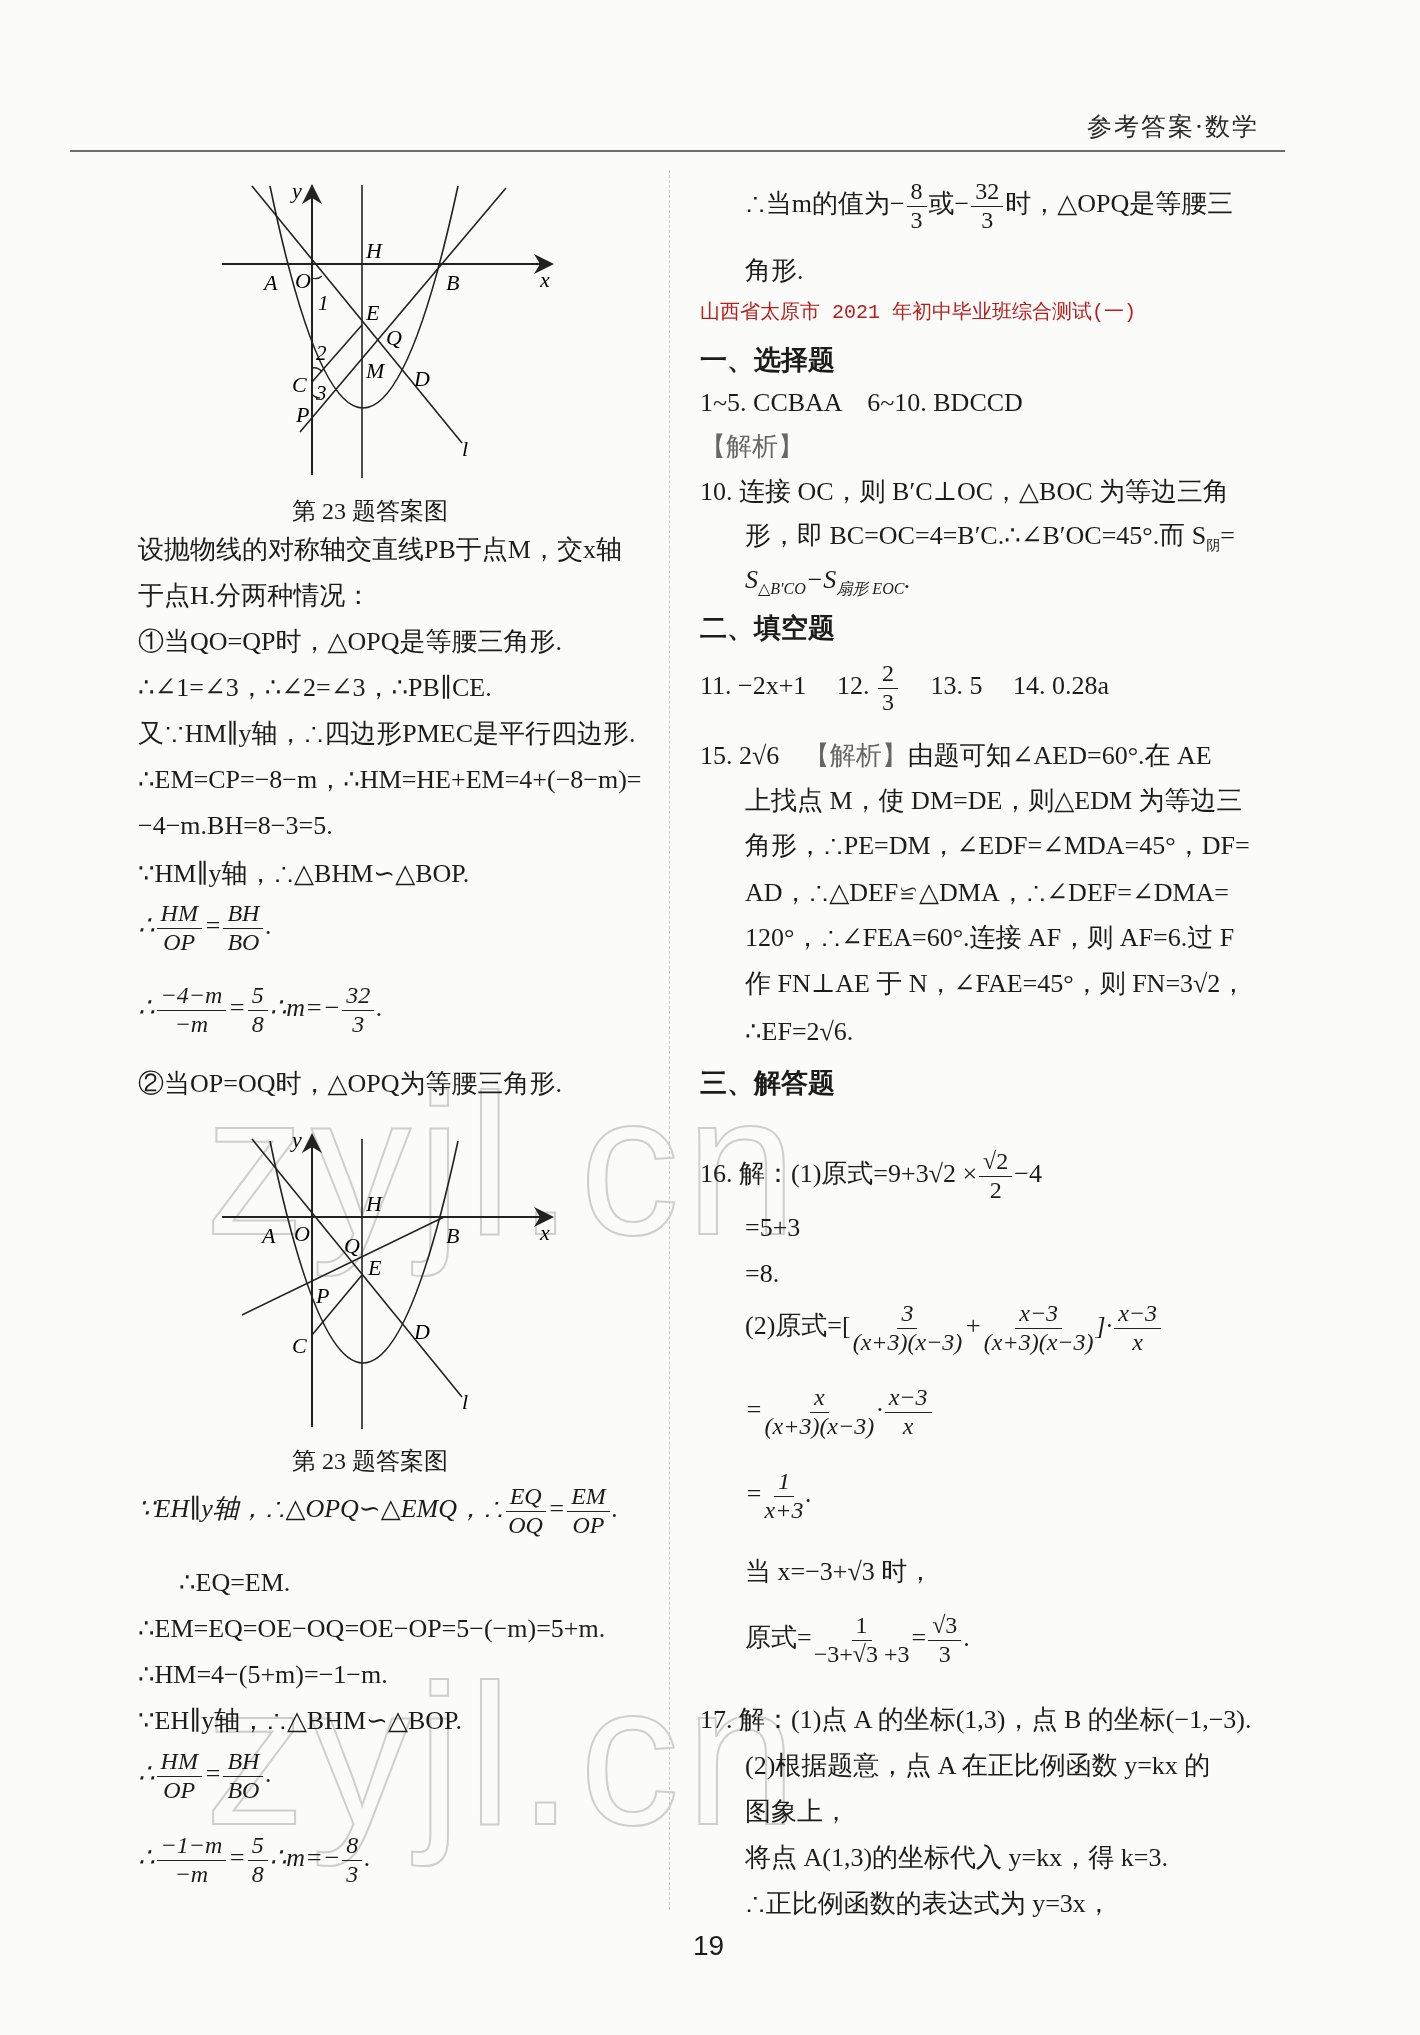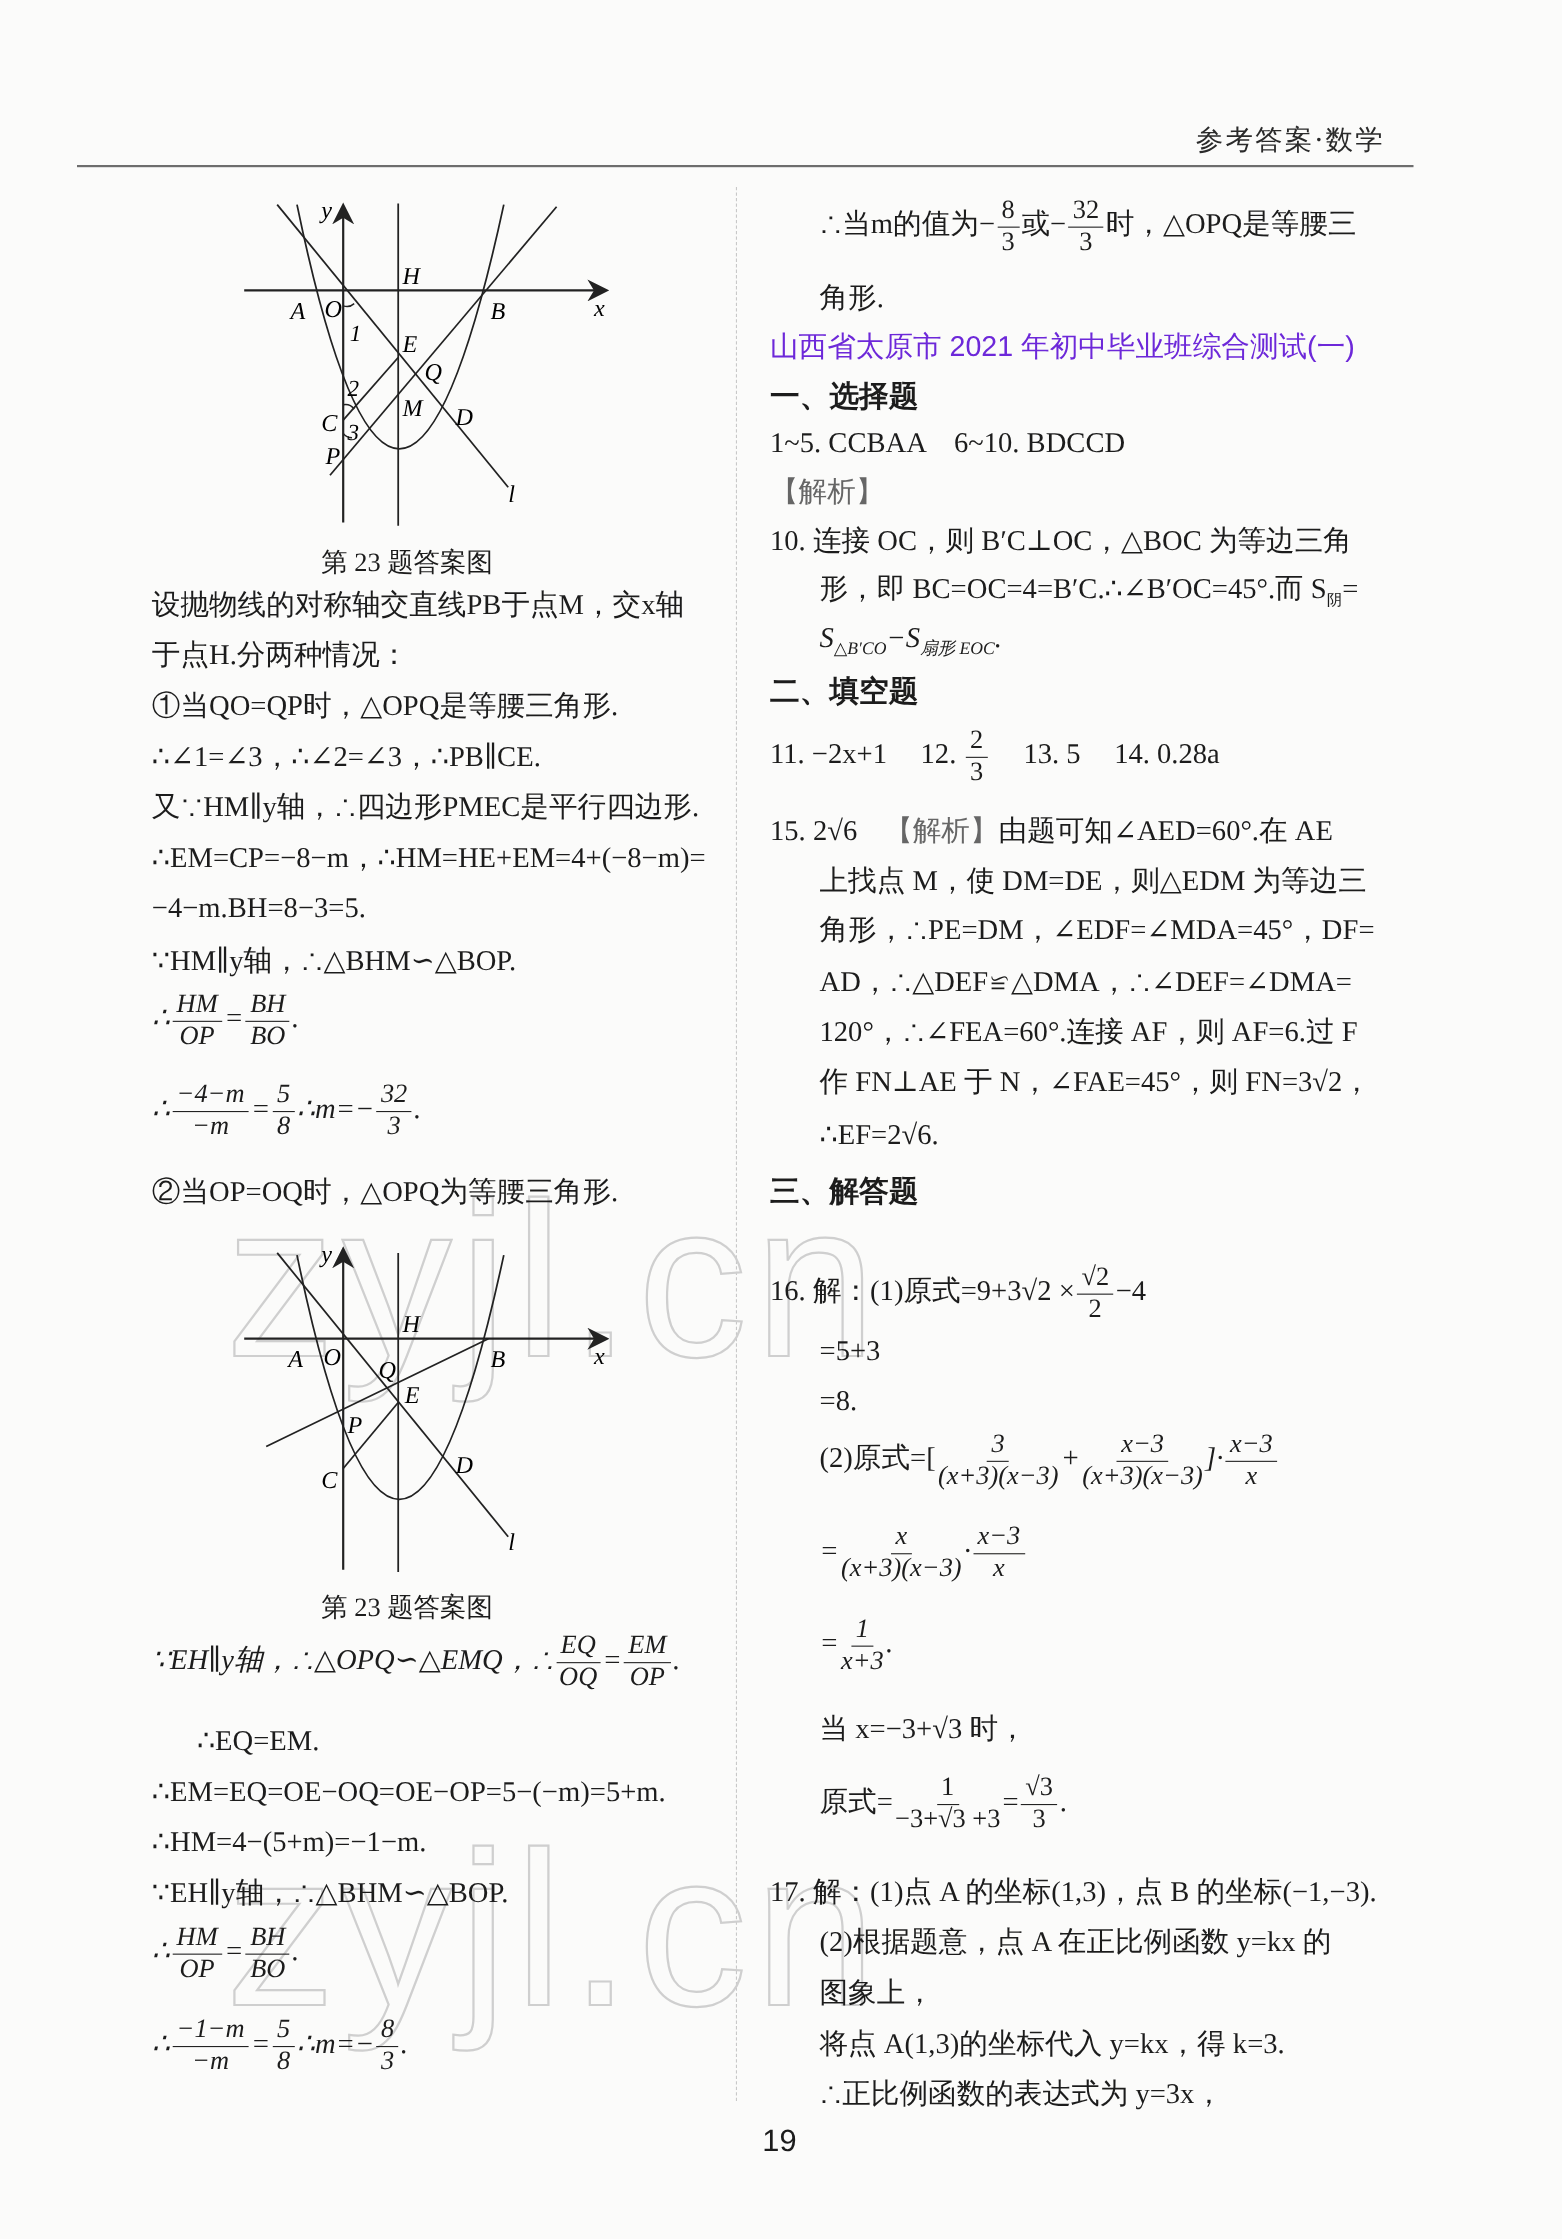--- a/index.html
+++ b/index.html
@@ -31,22 +31,22 @@
     font-family: "Liberation Serif", serif;
   }
   .frac { display: inline-flex; flex-direction: column; align-items: center; vertical-align: middle; margin: 0 2px; }
   .frac .num { border-bottom: 1.5px solid #222; padding: 0 4px; line-height: 1.15; font-size: 24px; }
   .frac .den { line-height: 1.15; font-size: 24px; }
   .section-heading {
     position: absolute; font-weight: bold; font-size: 27px; white-space: nowrap;
     font-family: "DejaVu Sans", sans-serif;
   }
   .exam-title {
-    position: absolute; font-size: 26px; color: #6d28d9; white-space: nowrap;
-    font-family: Liberation Sans, sans-serif;
+    position: absolute; font-size: 20px; color: #b91c1c; white-space: nowrap;
+    font-family: Liberation Mono, monospace;
   }
   .jiexi { color: #666; }
   .page-number {
     position: absolute; left: 693px; top: 1930px; font-size: 28px;
     font-family: "Liberation Sans", sans-serif;
   }
   .watermark {
     position: absolute; font-family: "Liberation Sans", sans-serif; font-size: 200px;
     color: transparent; -webkit-text-stroke: 2px #cfcfcf; letter-spacing: 6px; white-space: nowrap;
     pointer-events: none;

